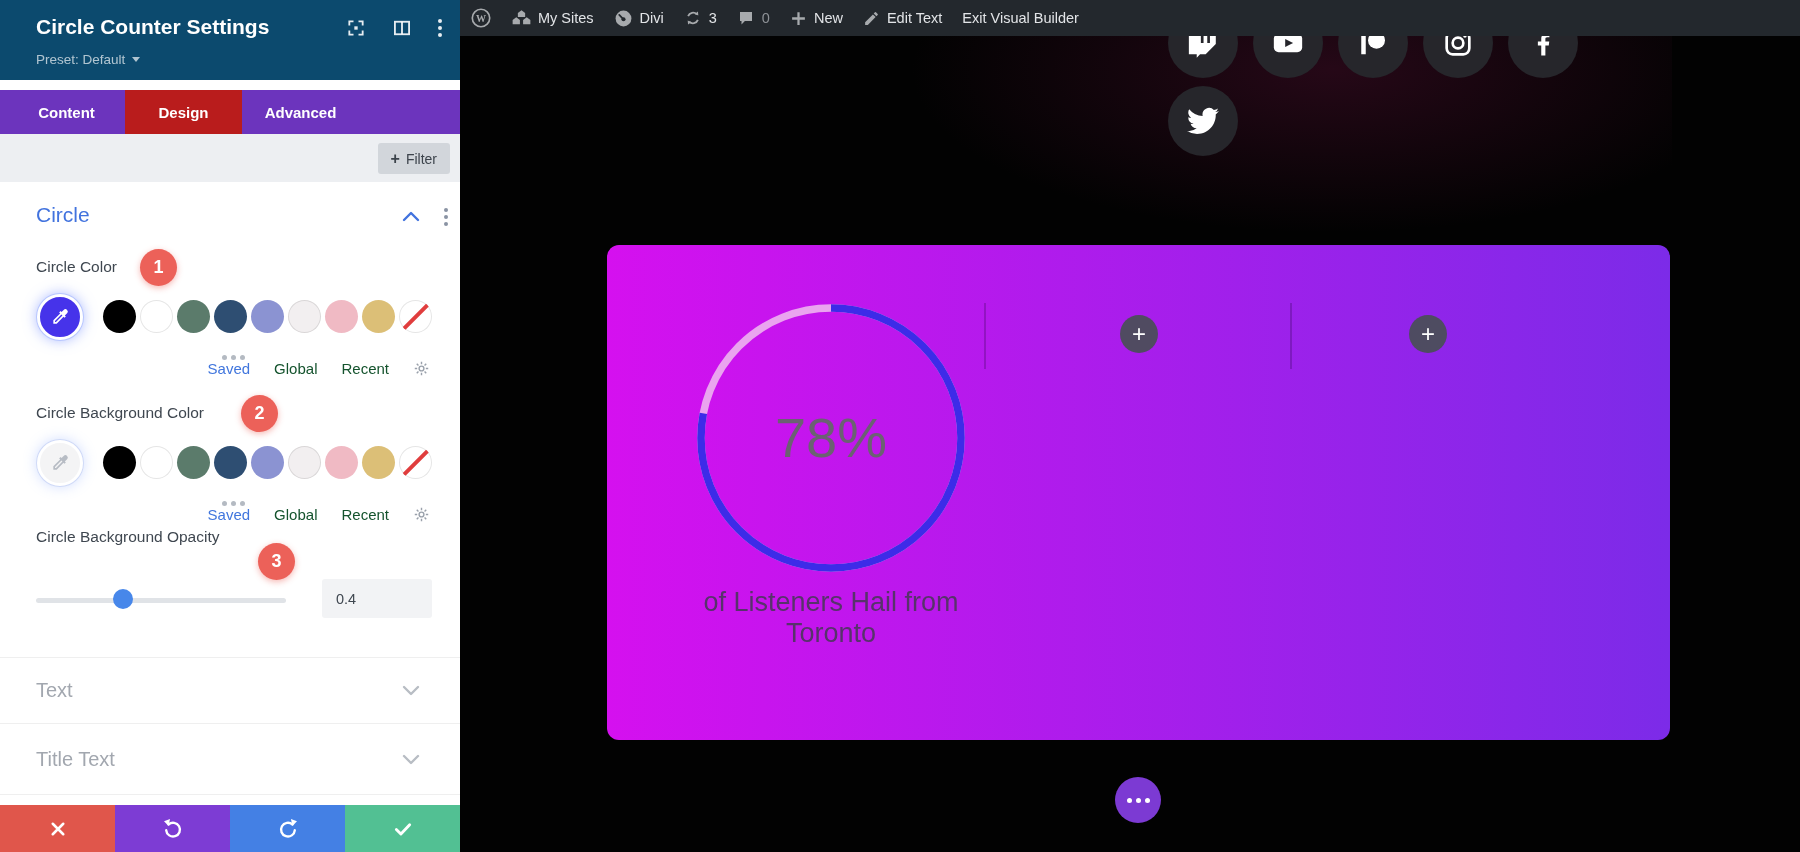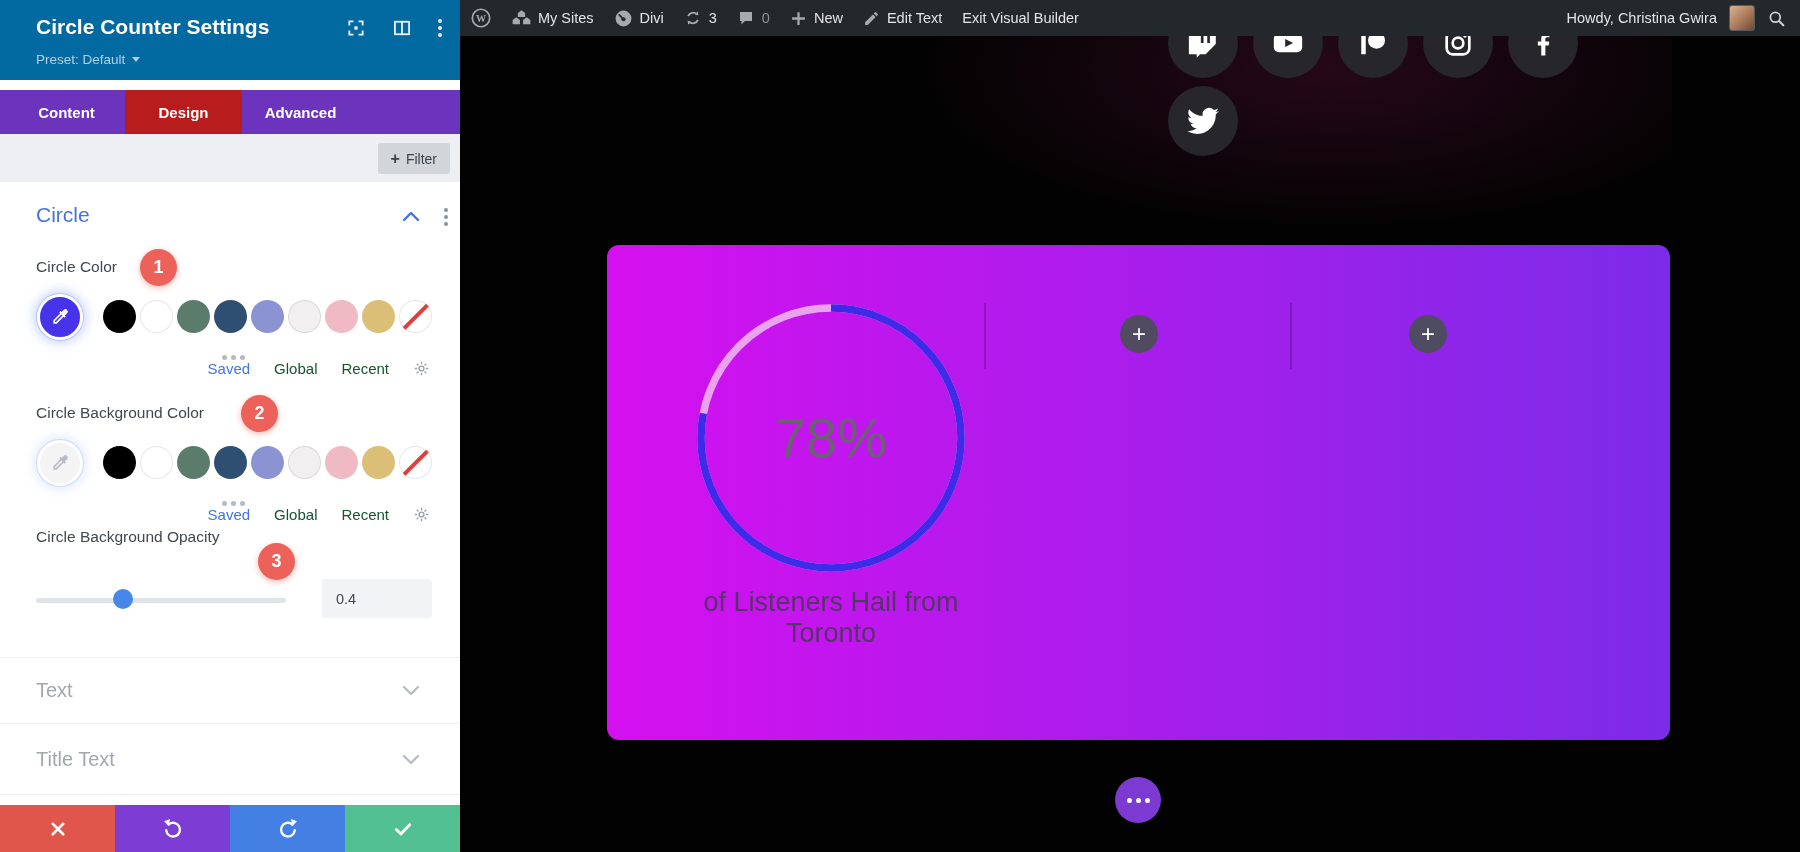--- a/index.html
+++ b/index.html
@@ -13,21 +13,21 @@
   .ab-item { display:flex; align-items:center; gap:7px; color:#e2e4e7; font-size:14.5px; cursor:pointer; white-space:nowrap; }
   .ab-item svg { display:block; }
   .ab-count { color:#e2e4e7; }
   .ab-count.dim { color:#8d9196; }
   .ab-right { position:absolute; right:14px; top:0; height:36px; display:flex; align-items:center; gap:12px; }
   .howdy { color:#e2e4e7; font-size:14.5px; }
   .avatar { width:26px; height:26px; border-radius:3px; background:linear-gradient(135deg,#d8b48e 0%,#a9795a 55%,#6e4a33 100%); border:1px solid #565b60; }
 
   
   .panel { position:absolute; left:0; top:0; width:460px; height:852px; z-index:20; background:#fff; }
-  .panel-header { position:absolute; left:0; top:0; width:100%; height:80px; background:#0369a1; }
+  .panel-header { position:absolute; left:0; top:0; width:100%; height:80px; background:#0c4a6e; }
   .panel-title { position:absolute; left:36px; top:15px; color:#fff; font-size:21px; font-weight:bold; }
   .panel-preset { position:absolute; left:36px; top:52px; color:rgba(255,255,255,0.68); font-size:13.5px; display:flex; align-items:center; gap:7px; cursor:pointer; }
   .caret-down { width:0; height:0; border-left:4.5px solid transparent; border-right:4.5px solid transparent; border-top:5px solid rgba(255,255,255,0.68); }
   .hdr-icons { position:absolute; right:18px; top:18px; display:flex; align-items:center; gap:26px; }
   .hdr-icons svg { display:block; cursor:pointer; }
   .vdots { display:flex; flex-direction:column; gap:3px; cursor:pointer; }
   .vdots i { width:4px; height:4px; border-radius:50%; background:rgba(255,255,255,0.9); }
 
   .tabs { position:absolute; left:0; top:90px; width:100%; height:44px; background:#6c34bd; display:flex; padding-left:8px; }
   .tab { width:117px; height:44px; display:flex; align-items:center; justify-content:center; color:#fff; font-size:15px; font-weight:600; cursor:pointer; }
@@ -143,28 +143,20 @@
       <span class="ab-item">
         <svg width="17" height="17" viewBox="0 0 24 24">
             <path fill="#a7aaad" d="M3 17.2V21h3.8L17.8 10 14 6.2zM20.7 7.1a1 1 0 0 0 0-1.4l-2.4-2.4a1 1 0 0 0-1.4 0l-1.8 1.8 3.8 3.8z"></path>
           </svg>
         <span>Edit Text</span>
       </span>
       <span class="ab-item">
         <span>Exit Visual Builder</span>
       </span>
     </div>
-    <div class="ab-right">
-      <span class="howdy">Howdy, Christina Gwira</span>
-      <span class="avatar"></span>
-      <svg width="19" height="19" viewBox="0 0 24 24">
-          <circle cx="10.5" cy="10.5" r="6.2" fill="none" stroke="#cfd3d7" stroke-width="2.2"></circle>
-          <path d="M15.2 15.2L20.6 20.6" stroke="#cfd3d7" stroke-width="2.6" stroke-linecap="round"></path>
-        </svg>
-    </div>
   </div>
 
   <div class="social-circle" style="left:1168px; top:8px;">
     <svg width="32" height="32" viewBox="0 0 24 24">
         <path fill="#fff" d="M3.9 1L1.4 3.6v16.8h5.9V23l2.5-2.6h4.2l7.6-7.6V1H3.9z"></path>
         <rect x="10.4" y="6" width="2" height="6" fill="#26262b"></rect>
         <rect x="15.2" y="6" width="2" height="6" fill="#26262b"></rect>
       </svg>
   </div>
   <div class="social-circle" style="left:1253px; top:8px;">

